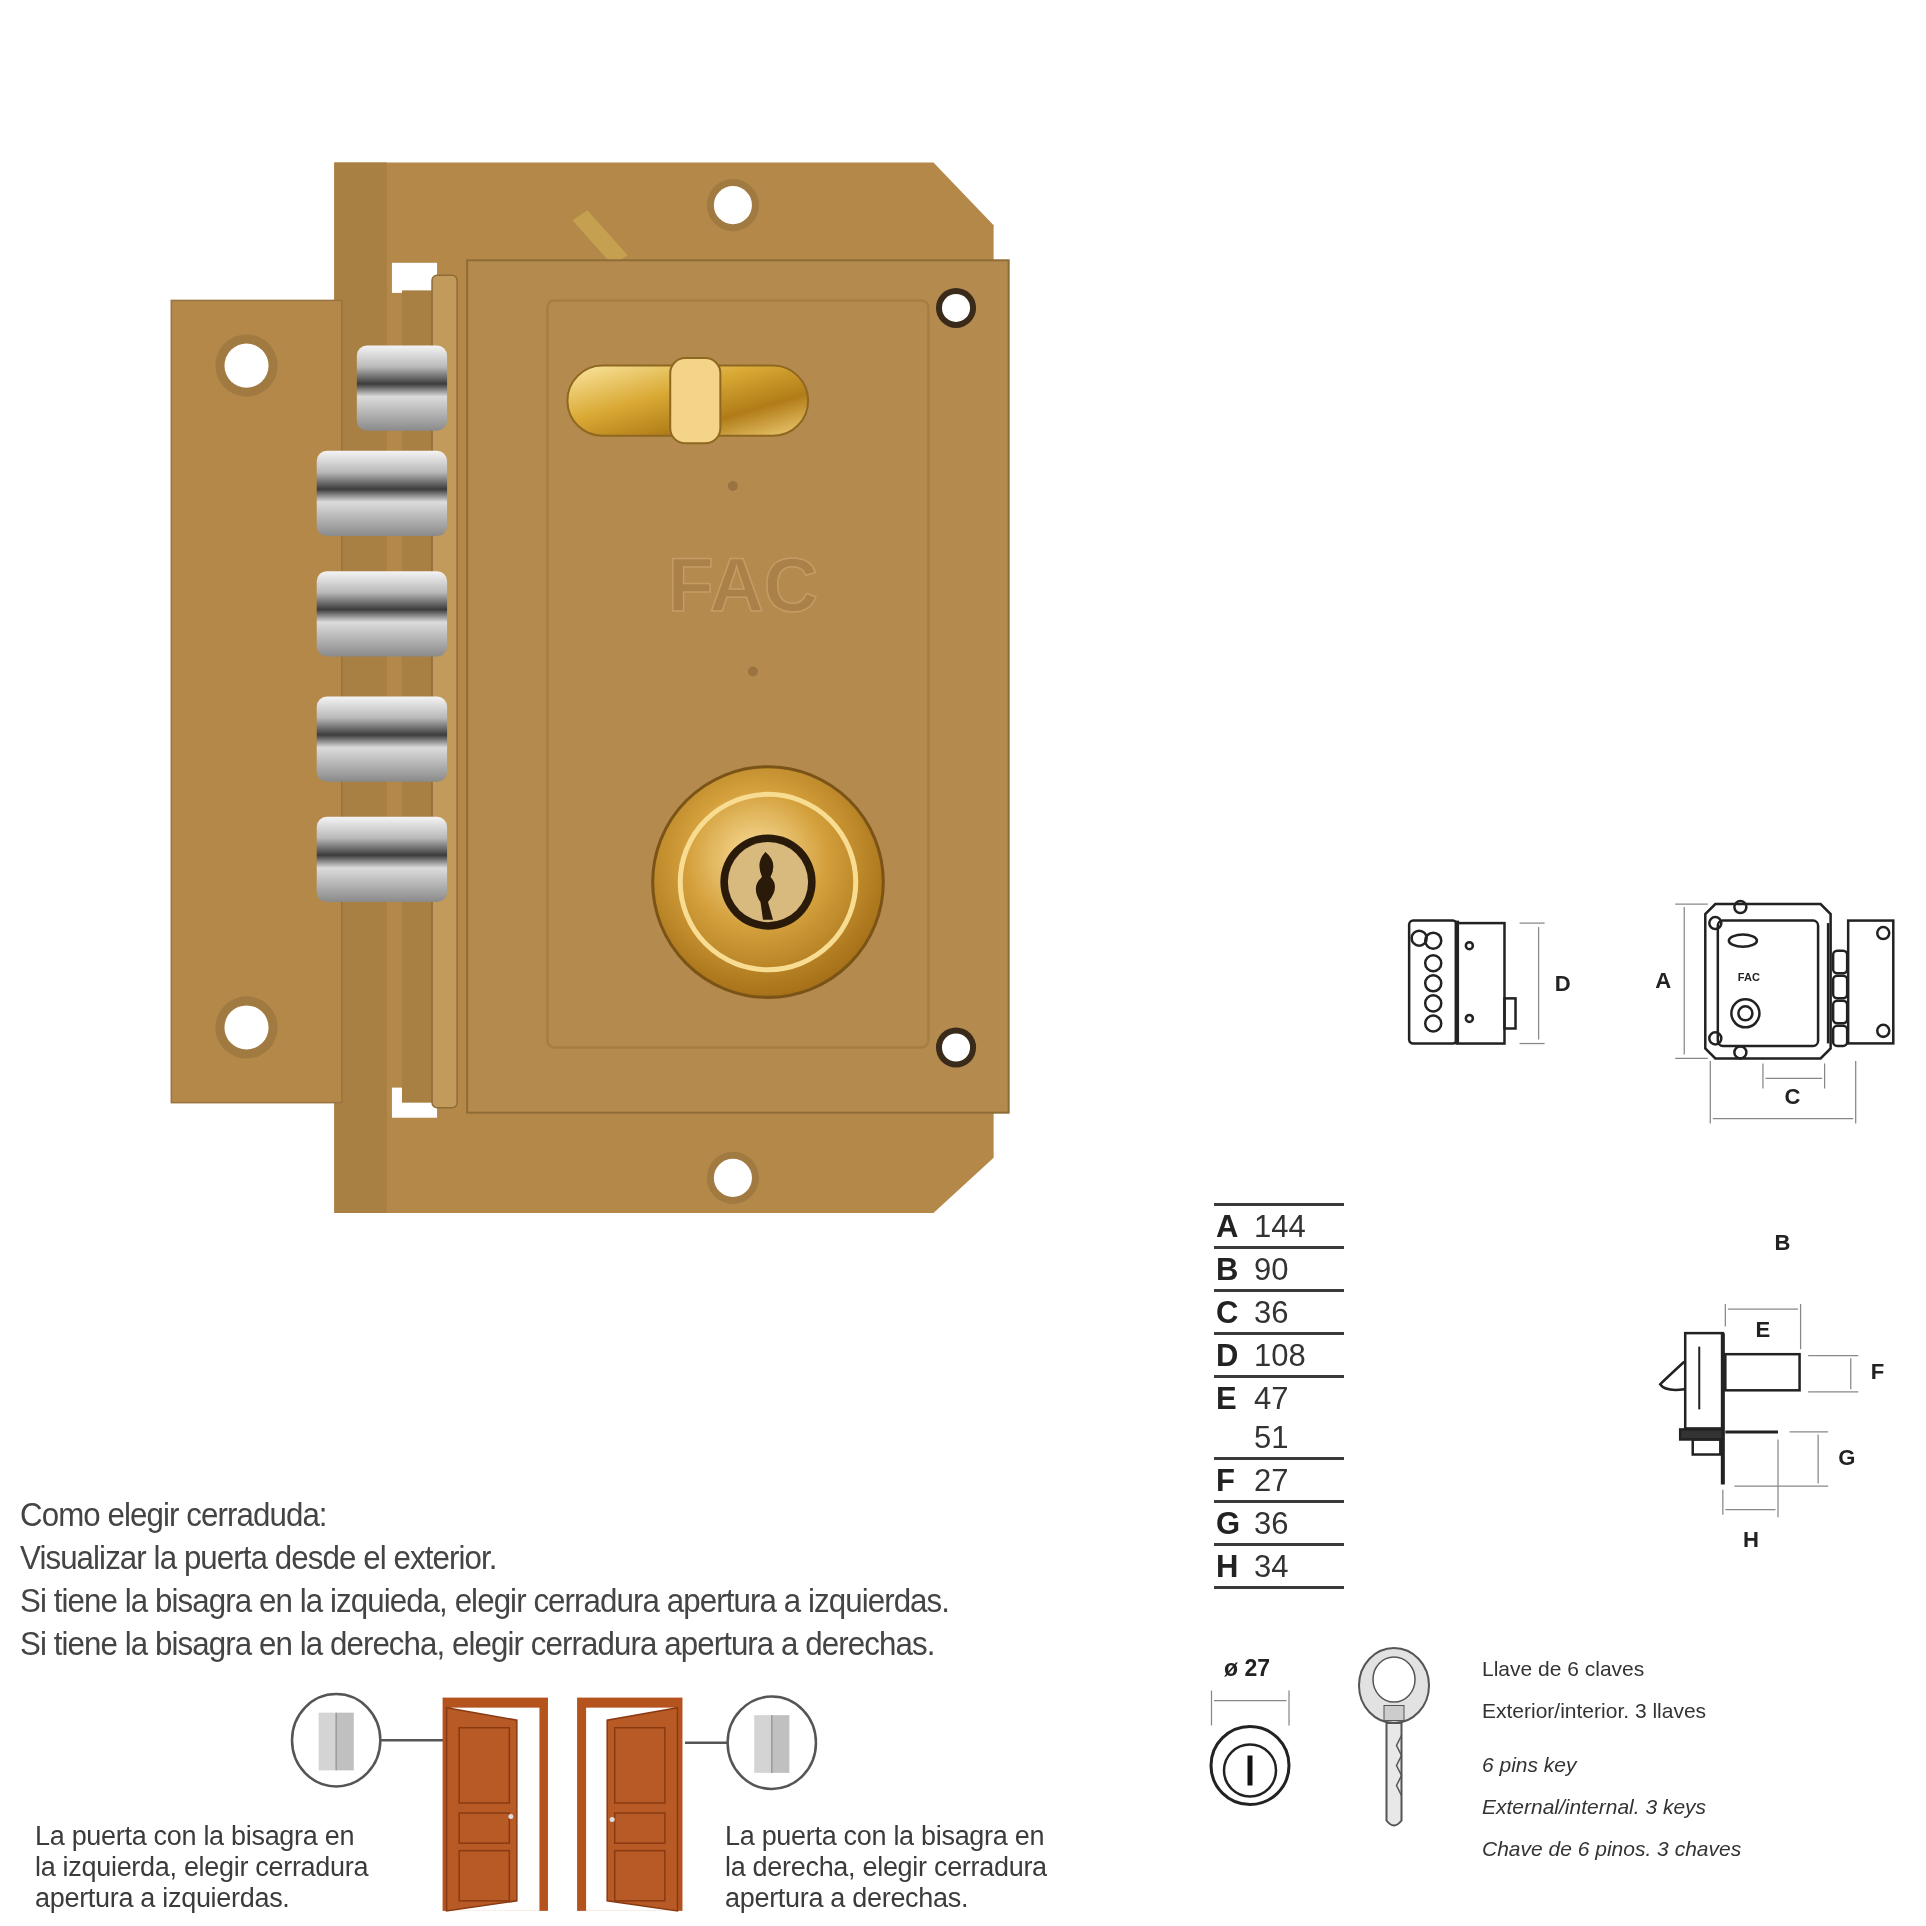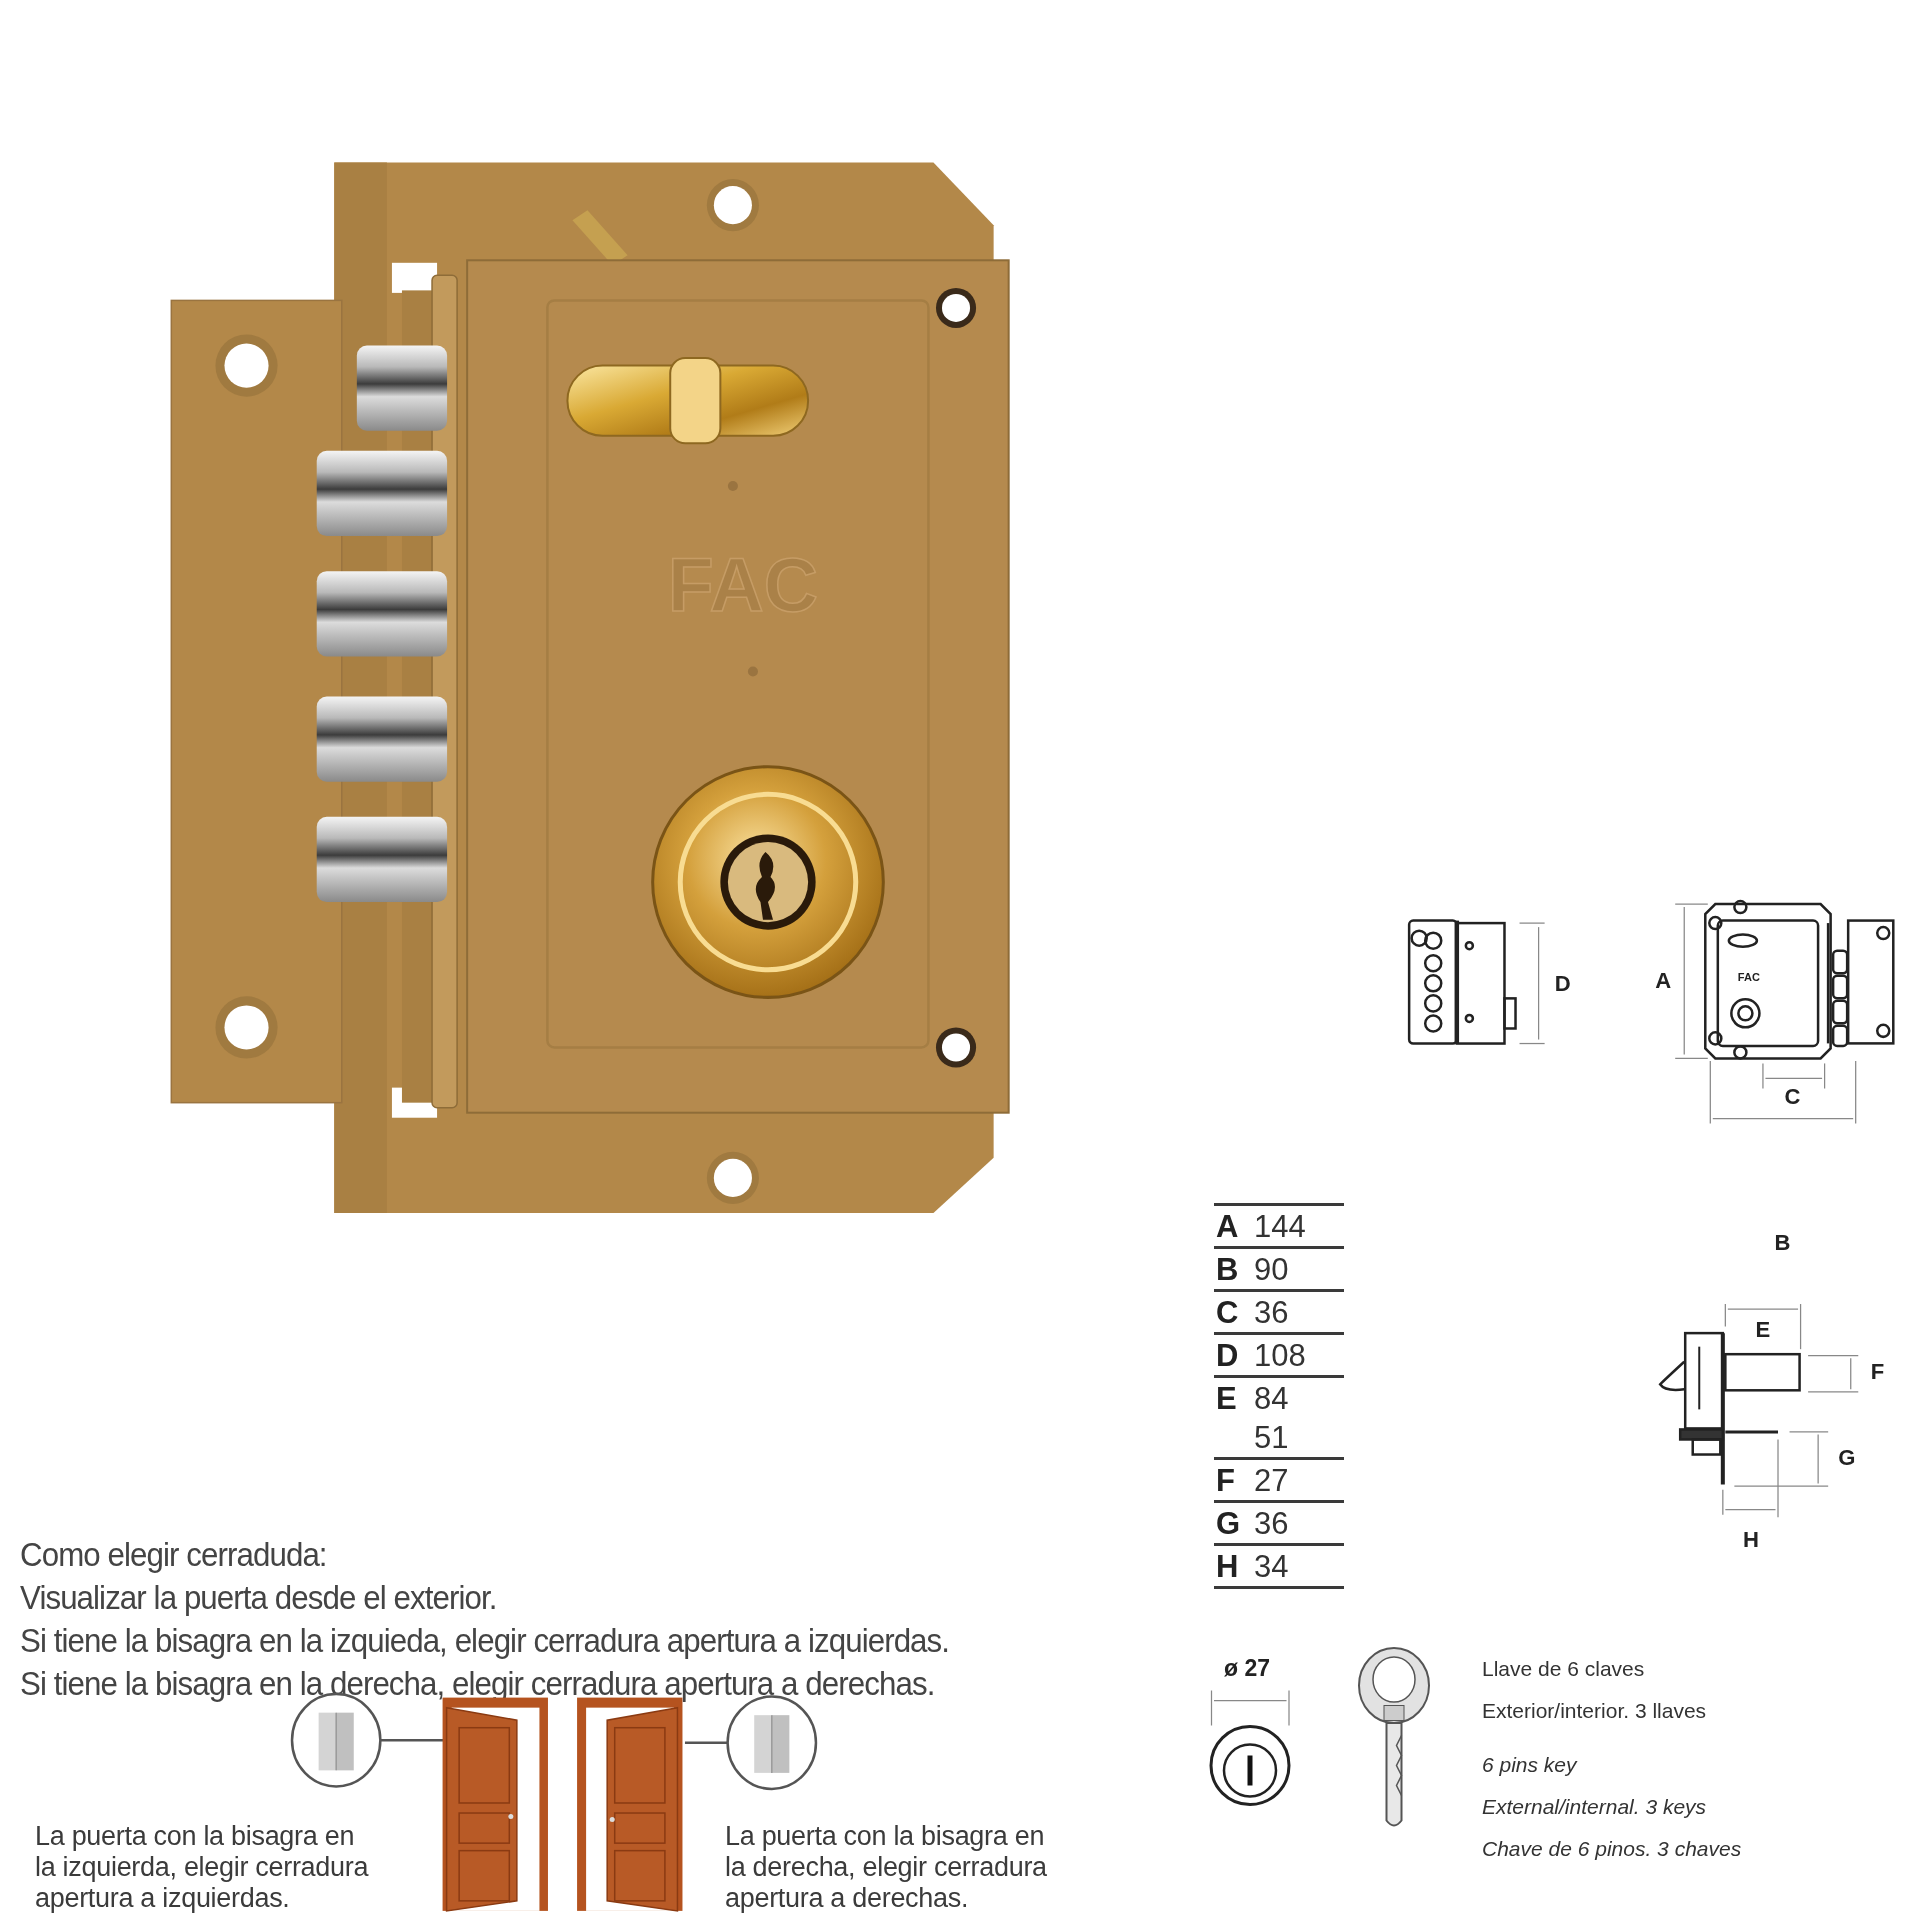--- a/index.html
+++ b/index.html
@@ -7,21 +7,21 @@
   .abs{position:absolute;}
   
   #lock-photo{left:166px;top:155px;width:853px;height:1063px;}
   
   #spec-table{left:1214px;top:1203px;width:130px;}
   .spec-row{border-top:3px solid #3a3a3a;display:flex;align-items:flex-start;padding:1px 0 0 2px;font-size:31px;line-height:39px;color:#333;}
   .spec-row:last-child{border-bottom:3px solid #3a3a3a;}
   .spec-letter{font-weight:bold;width:38px;color:#222;}
   .spec-vals{display:flex;flex-direction:column;}
   
-  #instructions{left:20px;top:1533px;width:1154px;font-family:"Liberation Sans Narrow","Liberation Sans",sans-serif;color:#444;}
+  #instructions{left:20px;top:1493px;width:1154px;font-family:"Liberation Sans Narrow","Liberation Sans",sans-serif;color:#444;}
   #instructions .line{font-size:34px;line-height:43px;letter-spacing:-1px;transform:scaleX(0.92);transform-origin:left;white-space:nowrap;}
   
   .door-caption{font-size:27px;line-height:31px;color:#3b3b3b;letter-spacing:-0.3px;margin-top:15px;}
   #caption-left{left:35px;top:1806px;width:411px;}
   #caption-right{left:725px;top:1806px;width:411px;}
   
   #key-text{left:1482px;top:1648px;width:441px;font-size:21px;line-height:42px;color:#333;}
   #key-text .it{font-style:italic;}
   #key-text .gap{height:12px;}
 </style>
@@ -224,21 +224,21 @@
     </div>
     <div class="spec-row">
       <span class="spec-letter">D</span>
       <span class="spec-vals">
         <span>108</span>
       </span>
     </div>
     <div class="spec-row">
       <span class="spec-letter">E</span>
       <span class="spec-vals">
-        <span>84</span>
+        <span>47</span>
         <span>51</span>
       </span>
     </div>
     <div class="spec-row">
       <span class="spec-letter">F</span>
       <span class="spec-vals">
         <span>27</span>
       </span>
     </div>
     <div class="spec-row">

